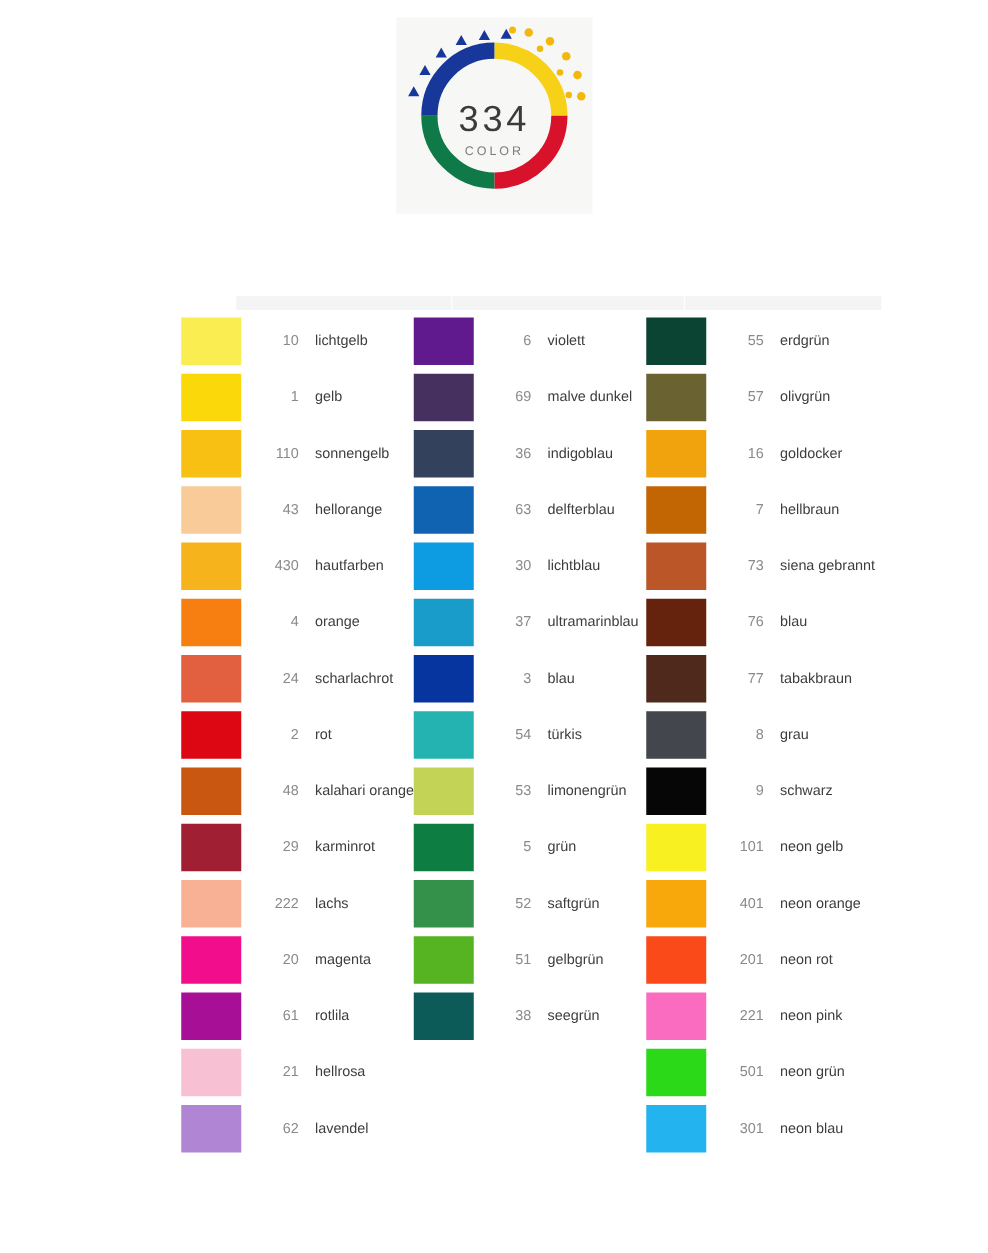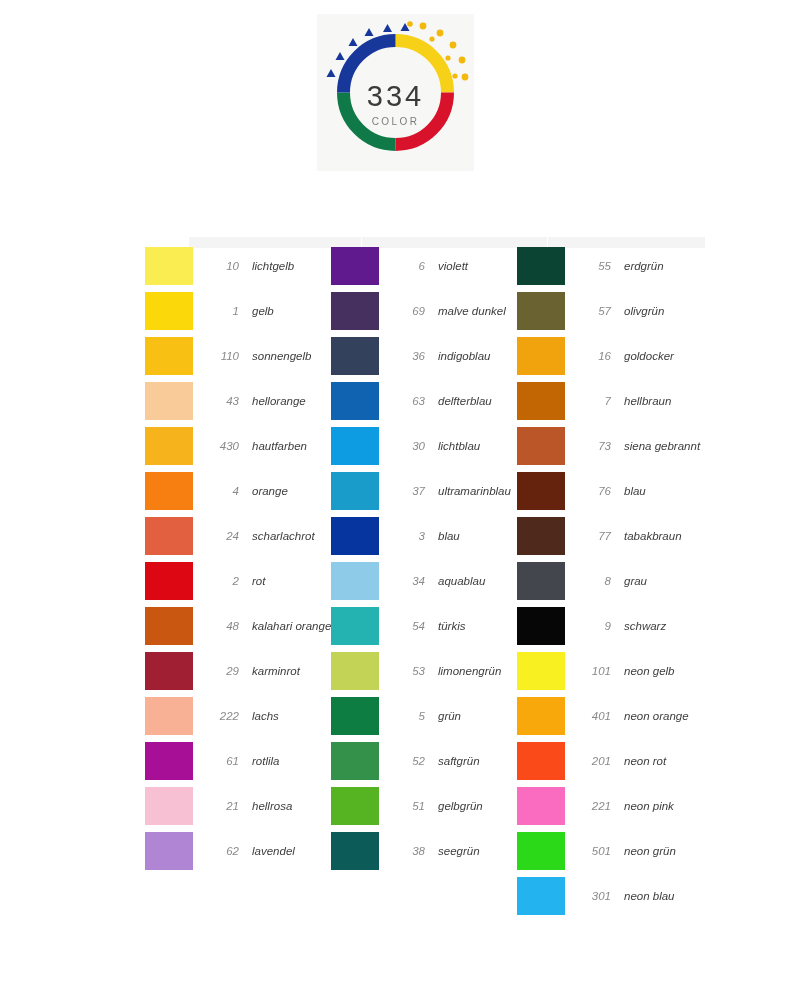--- a/index.html
+++ b/index.html
@@ -73,23 +73,22 @@
     border-right: 1px solid #ffffff;
     box-sizing: border-box;
   }
   .header-cell.c1 { width: 173px; }
   .header-cell.c2 { width: 186px; }
   .header-cell.c3 { width: 157px; border-right: none; }
 
   .columns {
     position: absolute;
     left: 0;
-    top: 6px;
+    top: 13px;
     display: flex;
-    font-style: italic;
   }
   .col {
     width: 186px;
   }
   .col.col1 { width: 186px; }
   .col.col2 { width: 186px; }
   .col.col3 { width: 188px; }
 
   .row {
     height: 45px;
@@ -214,20 +213,25 @@
           <div class="swatch" style="background: rgb(160, 31, 51);"></div>
           <div class="code">29</div>
           <div class="cname">karminrot</div>
         </div>
         <div class="row">
           <div class="swatch" style="background: rgb(248, 177, 149);"></div>
           <div class="code">222</div>
           <div class="cname">lachs</div>
         </div>
         <div class="row">
+          <div class="swatch" style="background: rgb(242, 13, 140);"></div>
+          <div class="code">20</div>
+          <div class="cname">magenta</div>
+        </div>
+        <div class="row">
           <div class="swatch" style="background: rgb(167, 15, 150);"></div>
           <div class="code">61</div>
           <div class="cname">rotlila</div>
         </div>
         <div class="row">
           <div class="swatch" style="background: rgb(248, 192, 211);"></div>
           <div class="code">21</div>
           <div class="cname">hellrosa</div>
         </div>
         <div class="row">
@@ -266,25 +270,20 @@
           <div class="swatch" style="background: rgb(26, 156, 203);"></div>
           <div class="code">37</div>
           <div class="cname">ultramarinblau</div>
         </div>
         <div class="row">
           <div class="swatch" style="background: rgb(6, 53, 160);"></div>
           <div class="code">3</div>
           <div class="cname">blau</div>
         </div>
         <div class="row">
-          <div class="swatch" style="background: rgb(142, 203, 233);"></div>
-          <div class="code">34</div>
-          <div class="cname">aquablau</div>
-        </div>
-        <div class="row">
           <div class="swatch" style="background: rgb(36, 179, 176);"></div>
           <div class="code">54</div>
           <div class="cname">türkis</div>
         </div>
         <div class="row">
           <div class="swatch" style="background: rgb(195, 211, 85);"></div>
           <div class="code">53</div>
           <div class="cname">limonengrün</div>
         </div>
         <div class="row">

